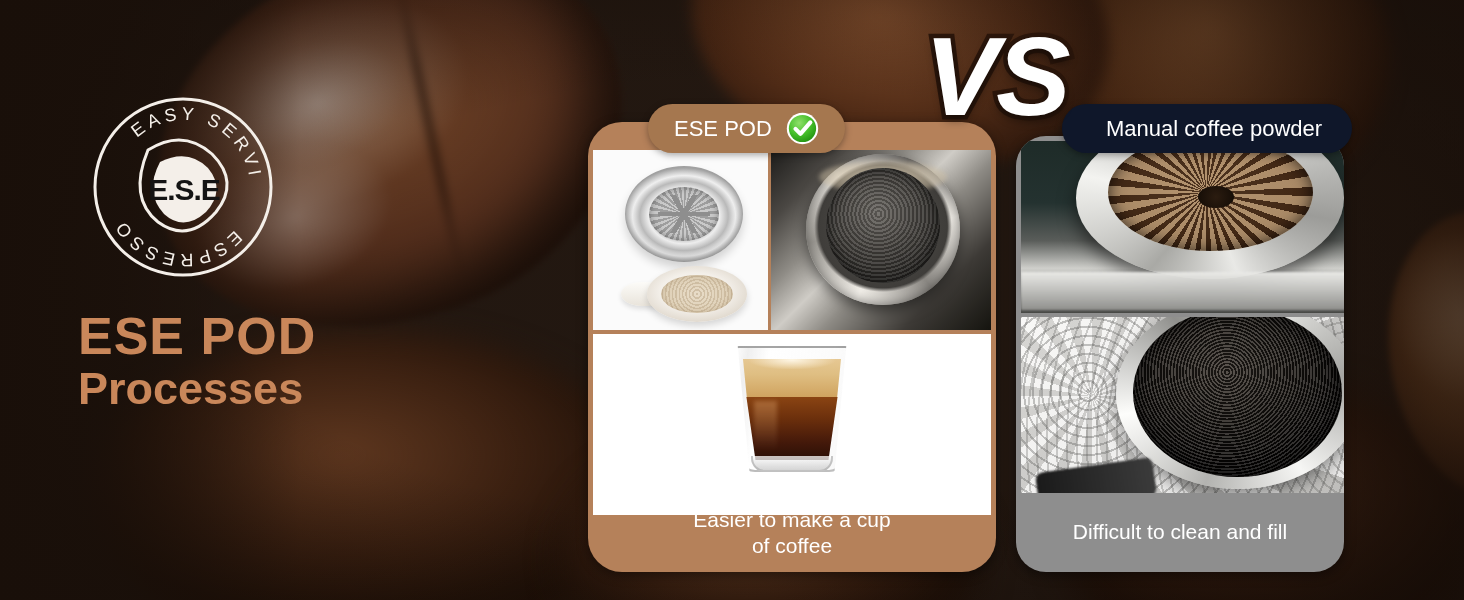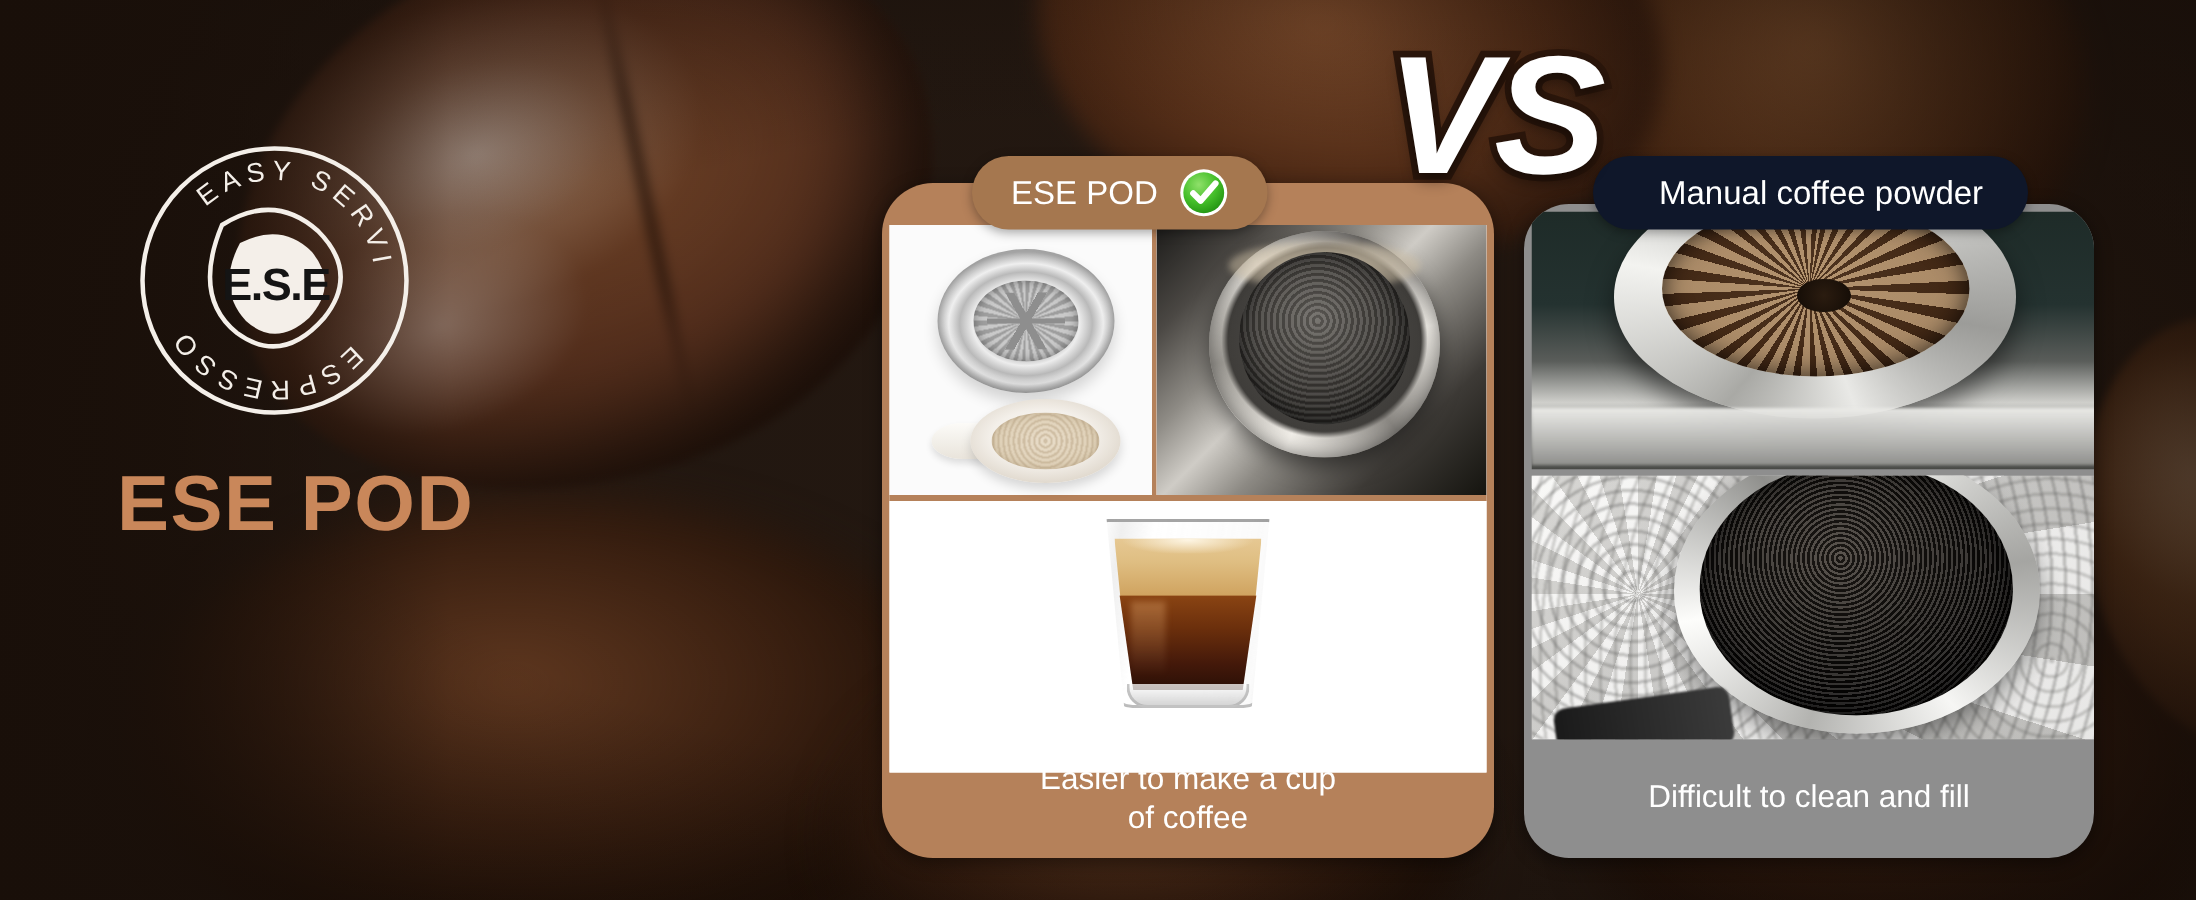--- a/index.html
+++ b/index.html
@@ -119,21 +119,21 @@
   #card-pod .row-bottom{ flex:1; background:#fff; position:relative; }
 
   #card-pod .footer{
     position:absolute; left:0; bottom:0; width:100%; height:78px;
     color:#fff; font-size:21px; line-height:1.24; text-align:center;
     display:flex; align-items:center; justify-content:center;
   }
 
   
   #card-manual{
-    left:1016px; top:136px; width:380px; height:436px;
+    left:1016px; top:136px; width:328px; height:436px;
     background:#8e8e8e;
     border-radius:30px;
     box-shadow:0 3px 12px rgba(0,0,0,.45);
   }
   #card-manual .photos{
     position:absolute; left:5px; top:5px; width:394px; height:352px;
     display:flex; flex-direction:column;
   }
   #card-manual .cell-head{ height:176px; position:relative; overflow:hidden; border-bottom:4px solid #8e8e8e;}
   #card-manual .cell-grounds{ flex:1; position:relative; overflow:hidden; }
@@ -373,20 +373,21 @@
       </text>
       <text font-family="'Liberation Sans', sans-serif" font-size="18" letter-spacing="4.2" fill="#f4efe9">
         <textPath href="#arcBot" startOffset="22%">ESPRESSO</textPath>
       </text>
       <text x="96" y="108" text-anchor="middle" font-family="'Liberation Sans', sans-serif" font-size="30" font-weight="bold" letter-spacing="-1" fill="#141414">E.S.E</text>
     </svg>
   </div>
 
   <div id="headline">
     <div class="l1">ESE POD</div>
+    <div class="l3">Processes</div>
   </div>
 </div>
 
 <div id="compare">
 
   <div class="card" id="card-pod">
     <div class="photos">
       <div class="row-top">
         <div class="cell-basket">
           <div class="basket"></div>

